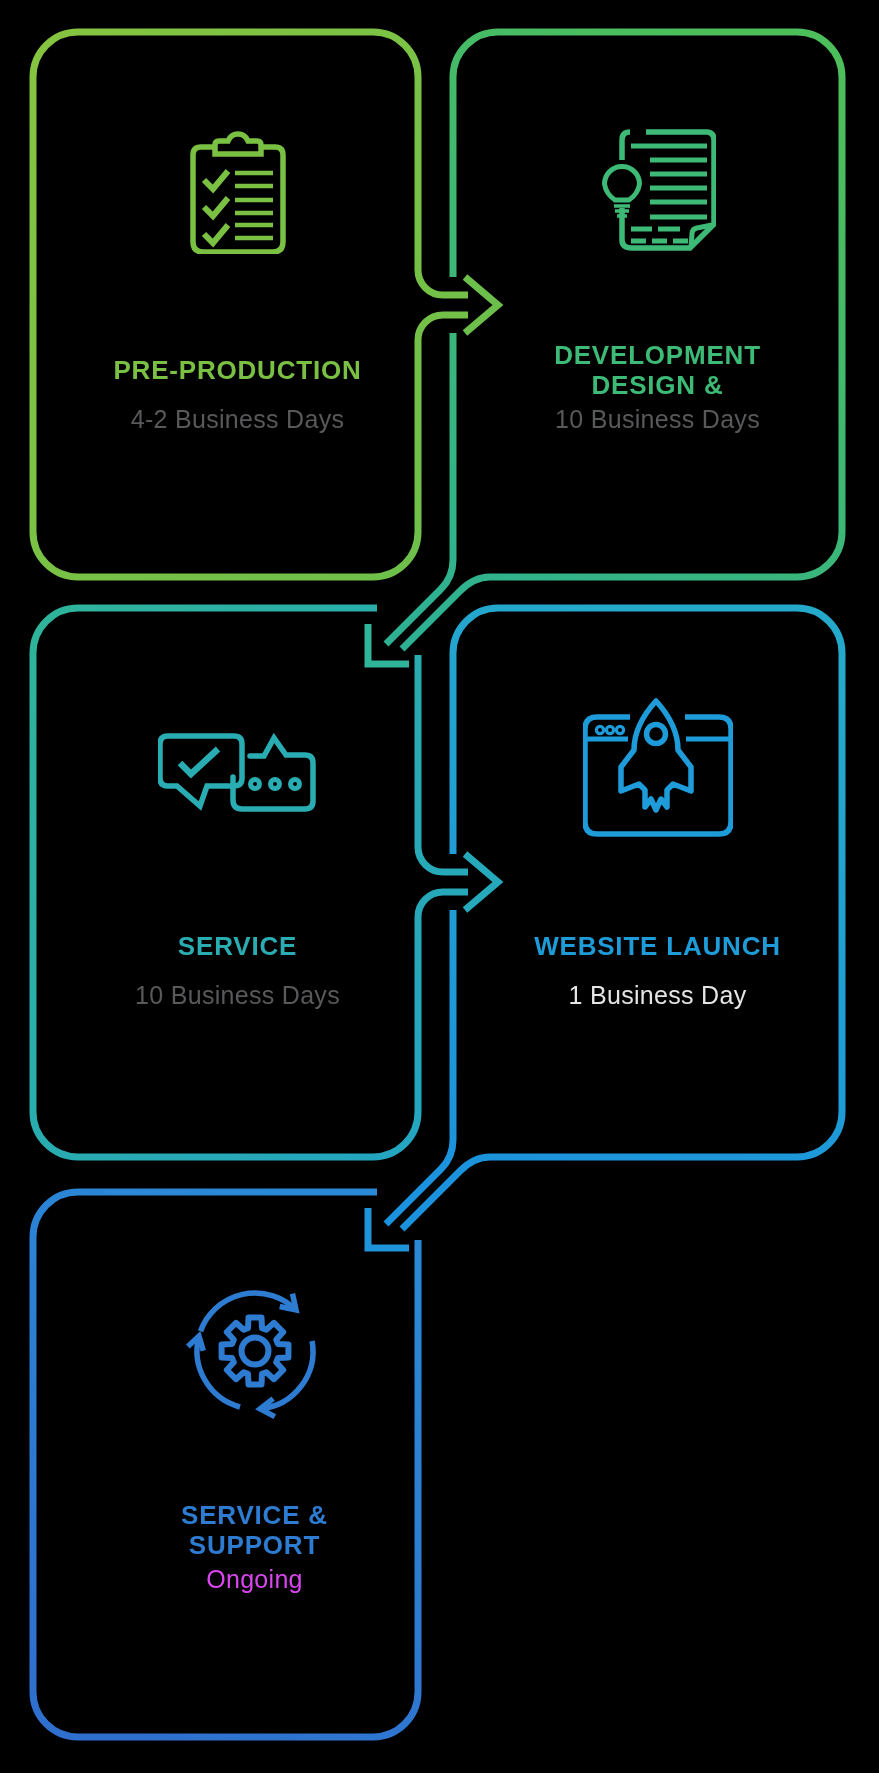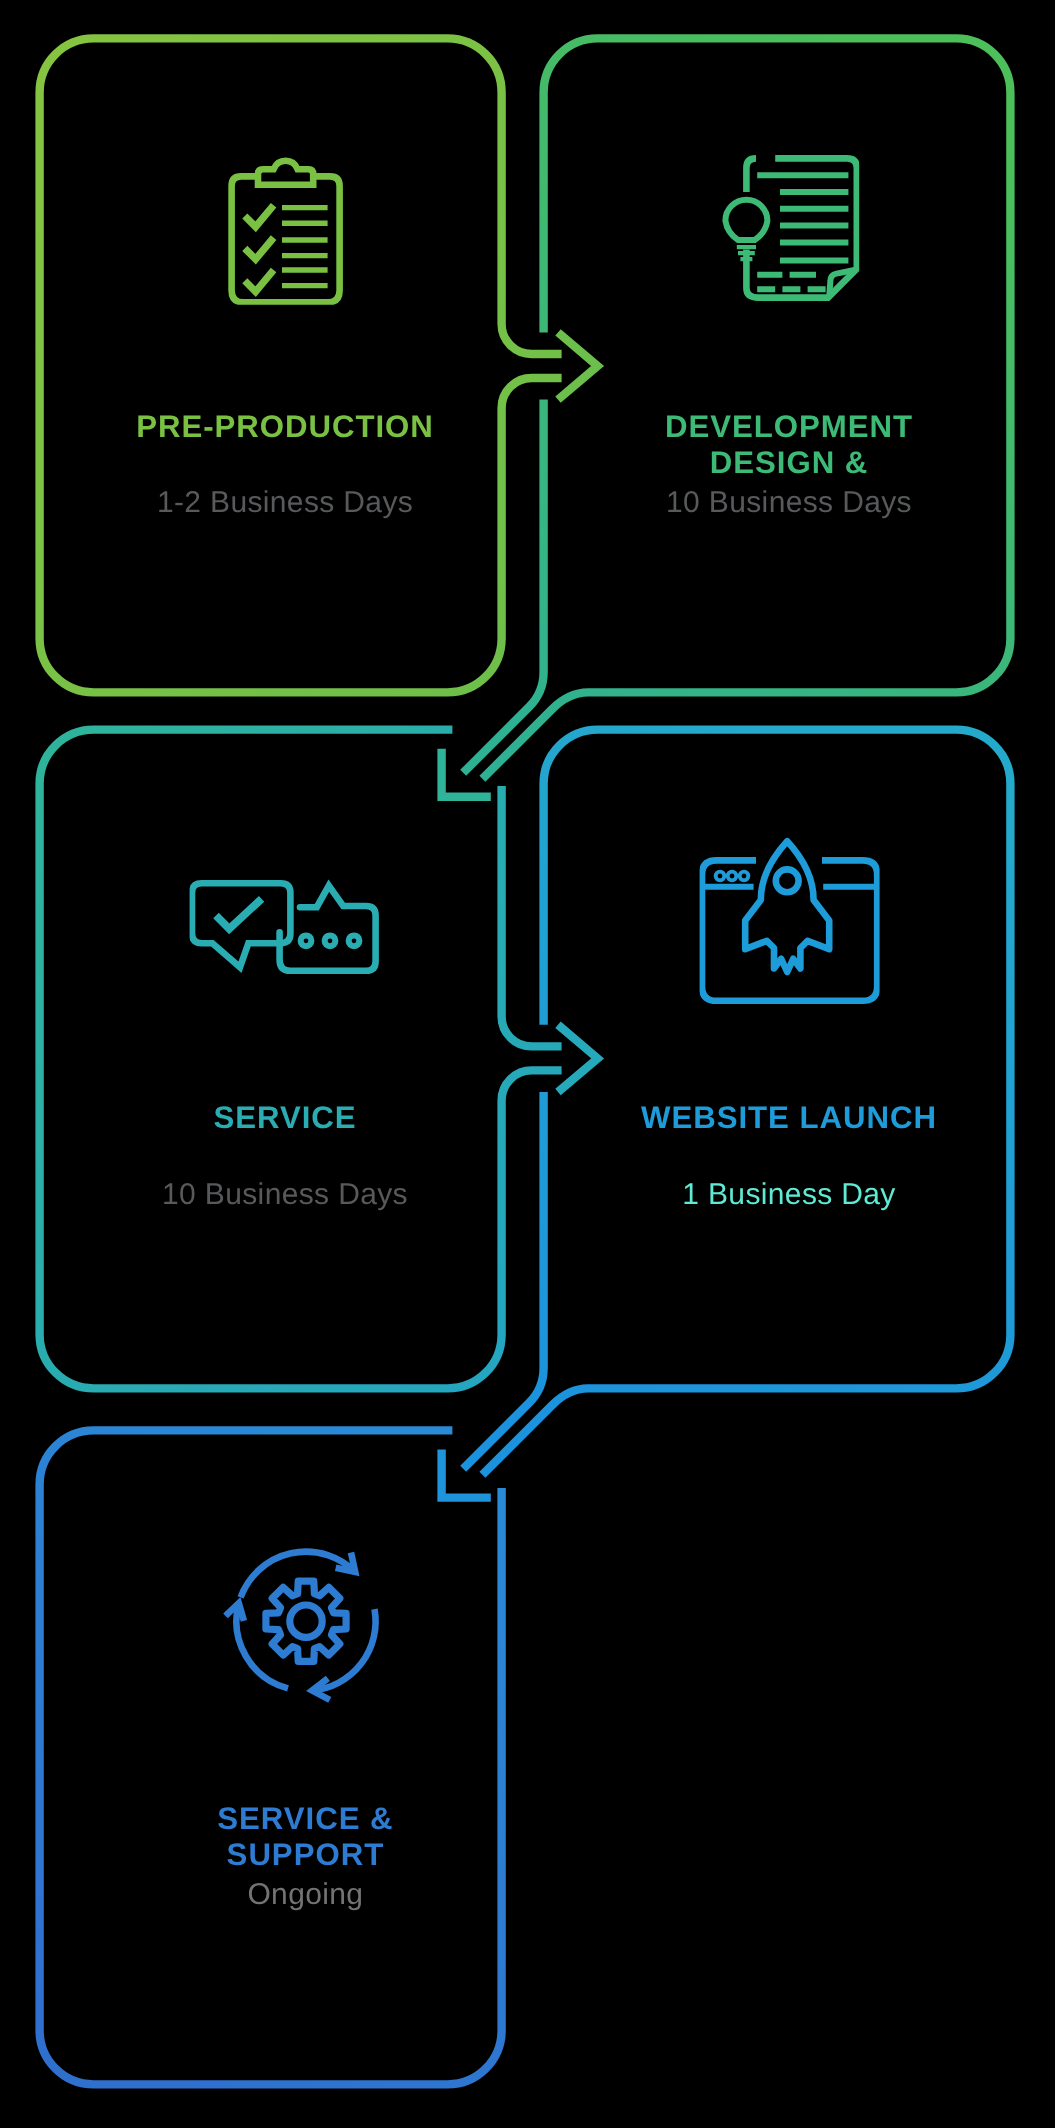--- a/index.html
+++ b/index.html
@@ -2,21 +2,21 @@
 <html><head>
 <meta charset="utf-8">
 <style>
   html,body{margin:0;padding:0;background:#000;}
   .stage{position:relative;width:879px;height:1773px;background:#000;overflow:hidden;
          font-family:"Liberation Sans", sans-serif;}
   .wires{position:absolute;left:0;top:0;}
   .card{position:absolute;width:385px;height:545px;color:var(--c,#fff);}
   .icon-wrap{position:absolute;top:160px;left:50%;transform:translate(calc(-50% + 12px),-50%);}
   .textblock{position:absolute;top:308px;left:0;right:0;text-align:center;transform:translateX(12px);}
-  .title{min-height:60px;display:flex;flex-direction:column;justify-content:flex-start;
+  .title{min-height:60px;display:flex;flex-direction:column;justify-content:center;
          font-weight:bold;font-size:26px;line-height:30px;letter-spacing:0.8px;color:var(--c);}
   .title span{display:block;}
   .subtitle{margin-top:4px;font-size:25px;line-height:30px;font-weight:400;letter-spacing:0.3px;}
   svg{display:block;}
 </style>
 </head>
 <body>
 
 <div class="stage">
 
@@ -70,21 +70,21 @@
         <path d="M 28 24 V 15 Q 28 11 32 11 H 41 Q 44 4 51 4 Q 58 4 61 11 H 70 Q 74 11 74 15 V 24 Z" stroke-width="5.5"></path>
         <path d="M 17 50 L 26 59 L 41 41 M 17 77 L 26 86 L 41 68 M 17 104 L 26 113 L 41 95" stroke-width="6"></path>
         <path d="M 48 43 H 86 M 48 56 H 86 M 48 70 H 86 M 48 83 H 86 M 48 95 H 86 M 48 108 H 86" stroke-width="4.5"></path>
       </svg>
     </div>
     <div class="textblock">
       <div class="title">
         <span>PRE-PRODUCTION</span>
           <span></span>
       </div>
-      <div class="subtitle" style="color:#58595b;">1-2 Business Days</div>
+      <div class="subtitle" style="color:#58595b;">4-2 Business Days</div>
     </div>
   </div>
 
   <div class="card" style="left: 453px; top: 32px; --c: #3cba76;">
     <div class="icon-wrap">
       <svg width="116" height="128" viewBox="0 0 116 128" fill="none" stroke="currentColor">
         <path d="M 46 4 H 106 Q 114 4 114 12 V 96 L 90 120 H 32 Q 22 120 22 112 V 80 M 22 32 V 12 Q 22 4 30 4" stroke-width="5.5"></path>
         <path d="M 112 97 L 97 100 Q 92 101 92 106 L 91 119" stroke-width="5"></path>
         <path d="M 31 18 H 107" stroke-width="5"></path>
         <path d="M 50 32 H 107 M 50 46 H 107 M 50 60 H 107 M 50 74 H 107 M 50 89 H 107" stroke-width="5"></path>
@@ -131,21 +131,21 @@
         <circle cx="37" cy="33" r="3.6" stroke-width="3.2"></circle>
         <path d="M 73 4 Q 51 28 51 53 L 38 70 L 38 94 L 56 87 L 62 93 V 110 L 68 102 L 73 113 L 78 102 L 84 110 V 93 L 90 87 L 108 94 L 108 70 L 95 53 Q 95 28 73 4 Z" stroke-width="5.5" stroke-linejoin="round"></path>
         <circle cx="73" cy="37" r="9.5" stroke-width="5.5"></circle>
       </svg>
     </div>
     <div class="textblock">
       <div class="title">
         <span>WEBSITE LAUNCH</span>
           <span></span>
       </div>
-      <div class="subtitle" style="color:#5eead4;">1 Business Day</div>
+      <div class="subtitle" style="color:#e5e5e5;">1 Business Day</div>
     </div>
   </div>
 
   <div class="card" style="left: 50px; top: 1192px; --c: #2d7cd2;">
     <div class="icon-wrap">
       <svg width="140" height="146" viewBox="0 0 140 146" fill="none" stroke="currentColor">
         <path d="M 92.9 65 L 103.4 65.5 L 103.4 78.5 L 92.9 79 L 91.2 83.3 L 98.2 91 L 89 100.2 L 81.3 93.2 L 77 94.9 L 76.5 105.4 L 63.5 105.4 L 63 94.9 L 58.7 93.2 L 51 100.2 L 41.8 91 L 48.8 83.3 L 47.1 79 L 36.6 78.5 L 36.6 65.5 L 47.1 65 L 48.8 60.7 L 41.8 53 L 51 43.8 L 58.7 50.8 L 63 49.1 L 63.5 38.6 L 76.5 38.6 L 77 49.1 L 81.3 50.8 L 89 43.8 L 98.2 53 L 91.2 60.7 Z" stroke-width="6" stroke-linejoin="round"></path>
         <circle cx="70" cy="72" r="13.5" stroke-width="6"></circle>
         <path d="M 15.5 52.2 A 58 58 0 0 1 111 31" stroke-width="5.5"></path>
         <path d="M 94.7 27.5 L 111 31 L 107.5 14.7" stroke-width="5.5"></path>
@@ -153,17 +153,17 @@
         <path d="M 88.2 119.6 L 75.1 129.8 L 89.8 137.6" stroke-width="5.5"></path>
         <path d="M 55 128 A 58 58 0 0 1 14 57" stroke-width="5.5"></path>
         <path d="M 18.3 71.7 L 14 57 L 2.9 67.5" stroke-width="5.5"></path>
       </svg>
     </div>
     <div class="textblock">
       <div class="title">
         <span>SERVICE &amp;</span>
           <span>SUPPORT</span>
       </div>
-      <div class="subtitle" style="color:#737373;">Ongoing</div>
+      <div class="subtitle" style="color:#d946ef;">Ongoing</div>
     </div>
   </div>
 
 </div>
 
 </body></html>

